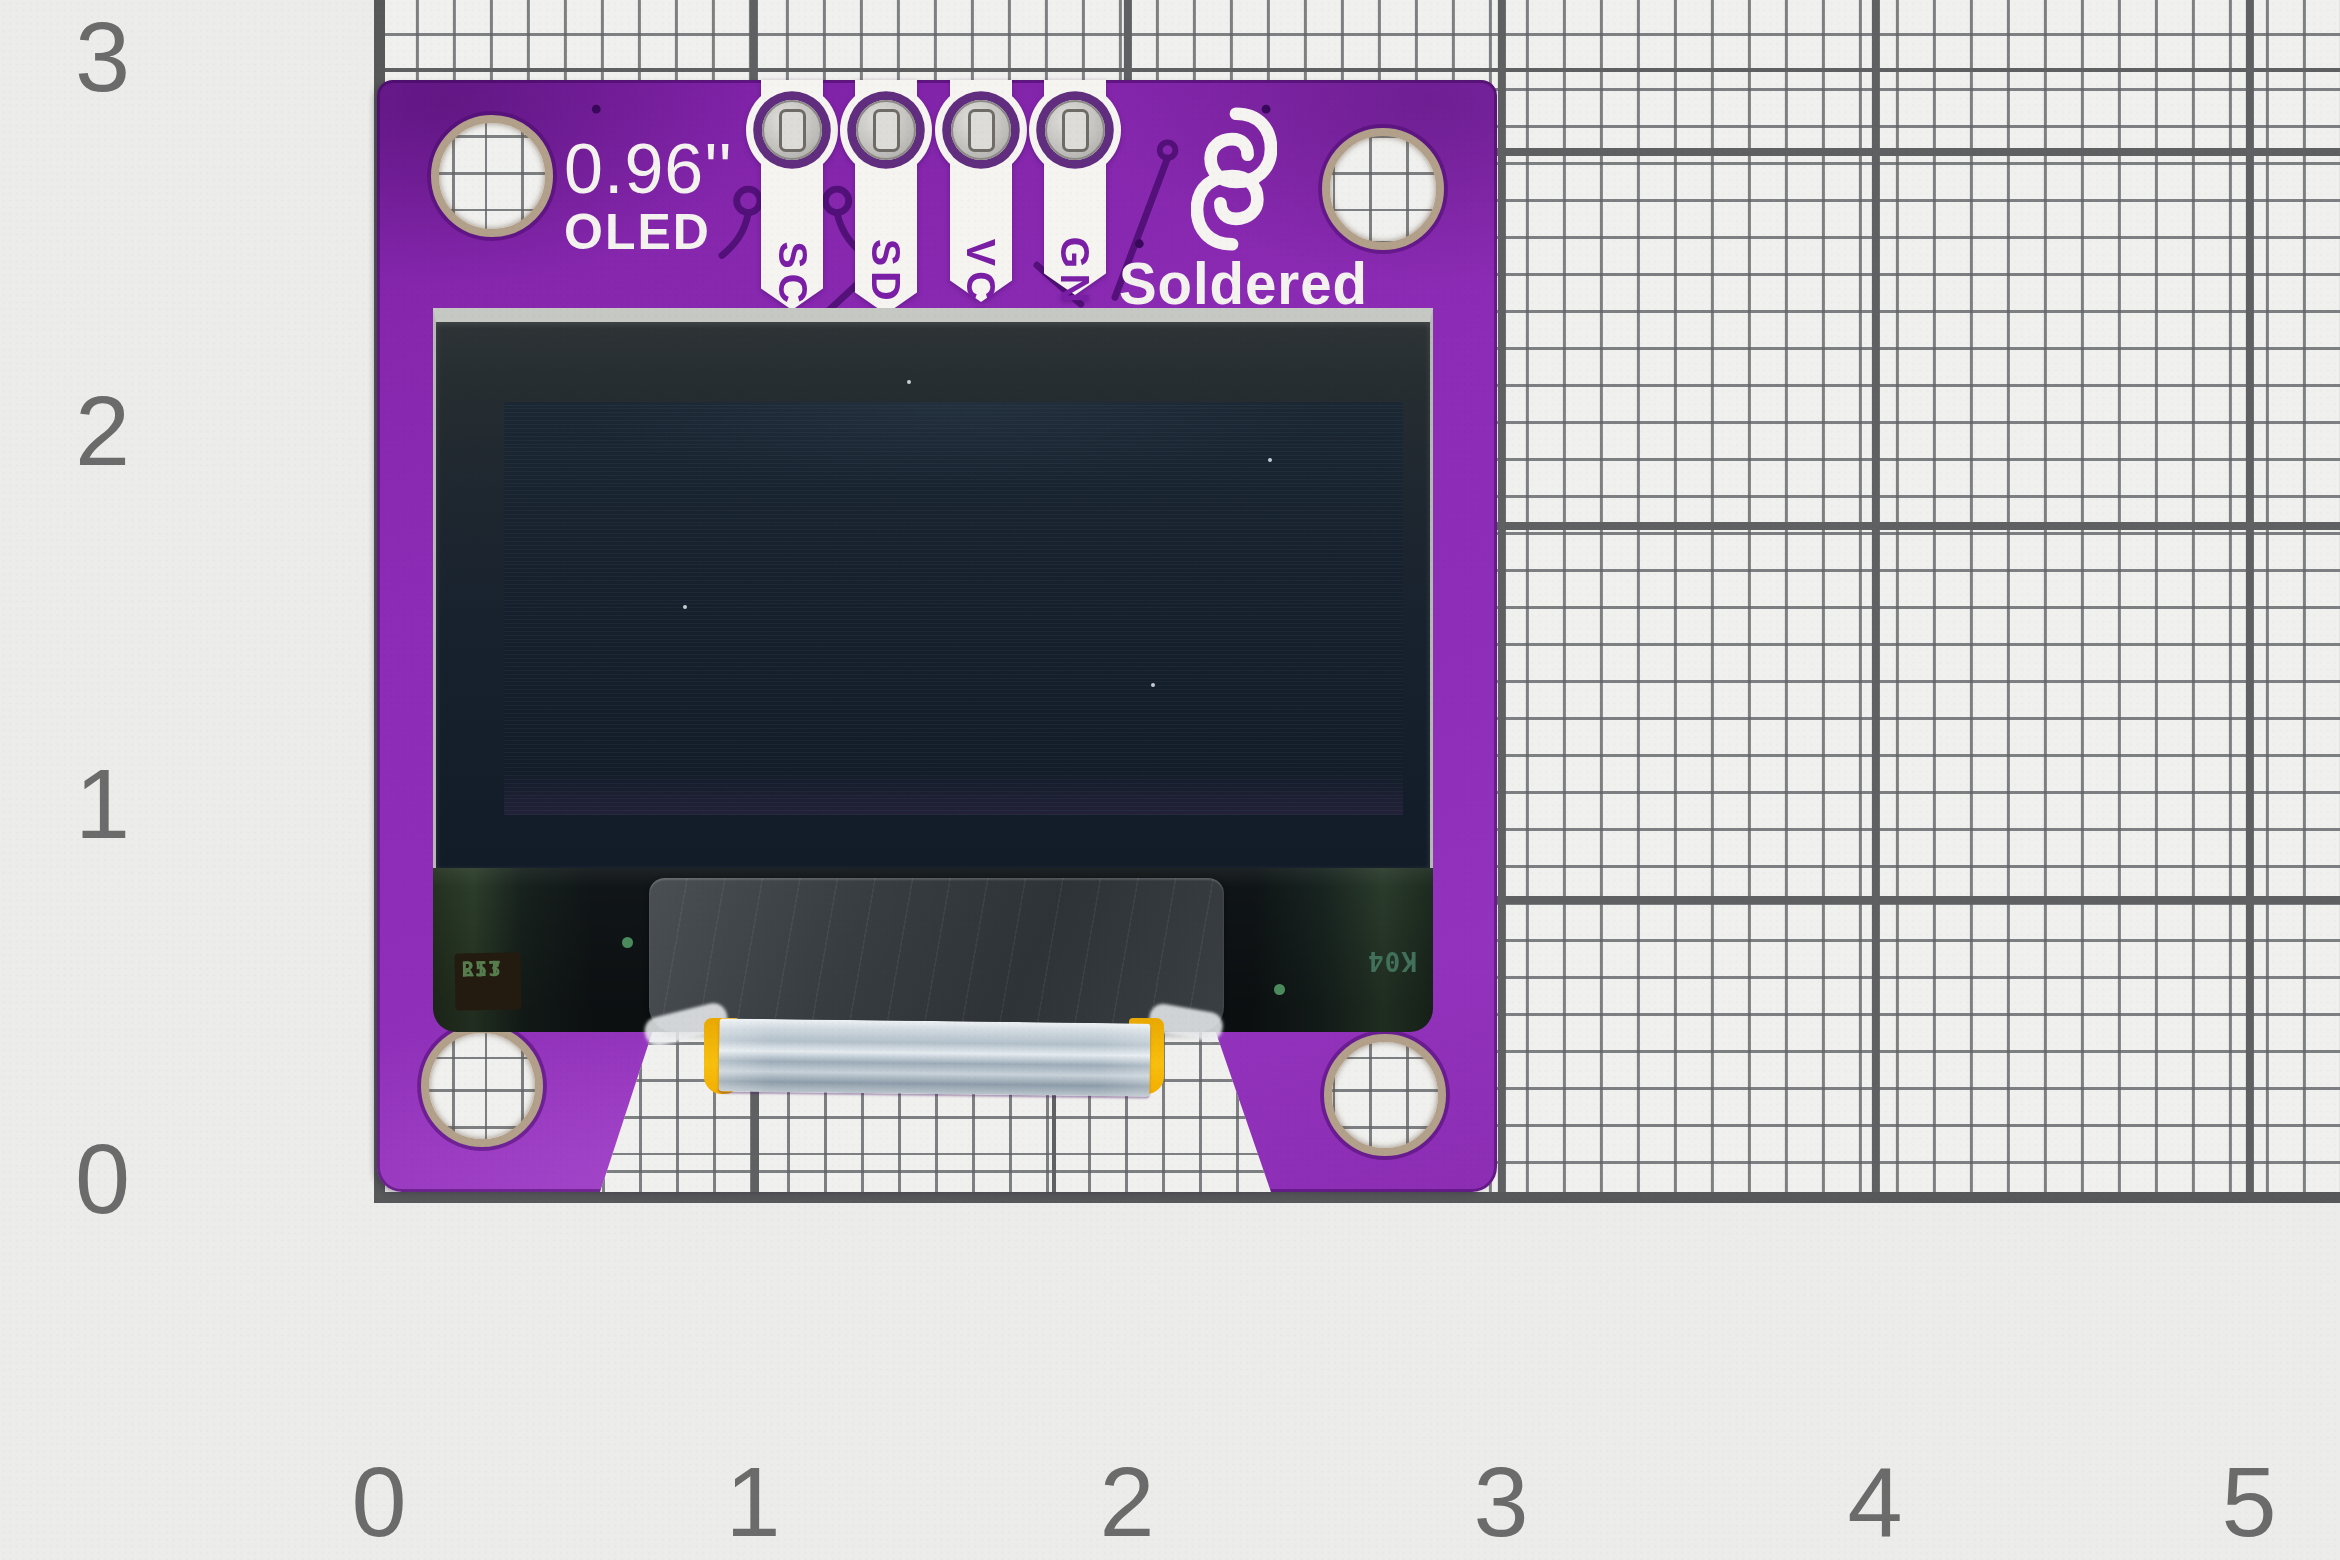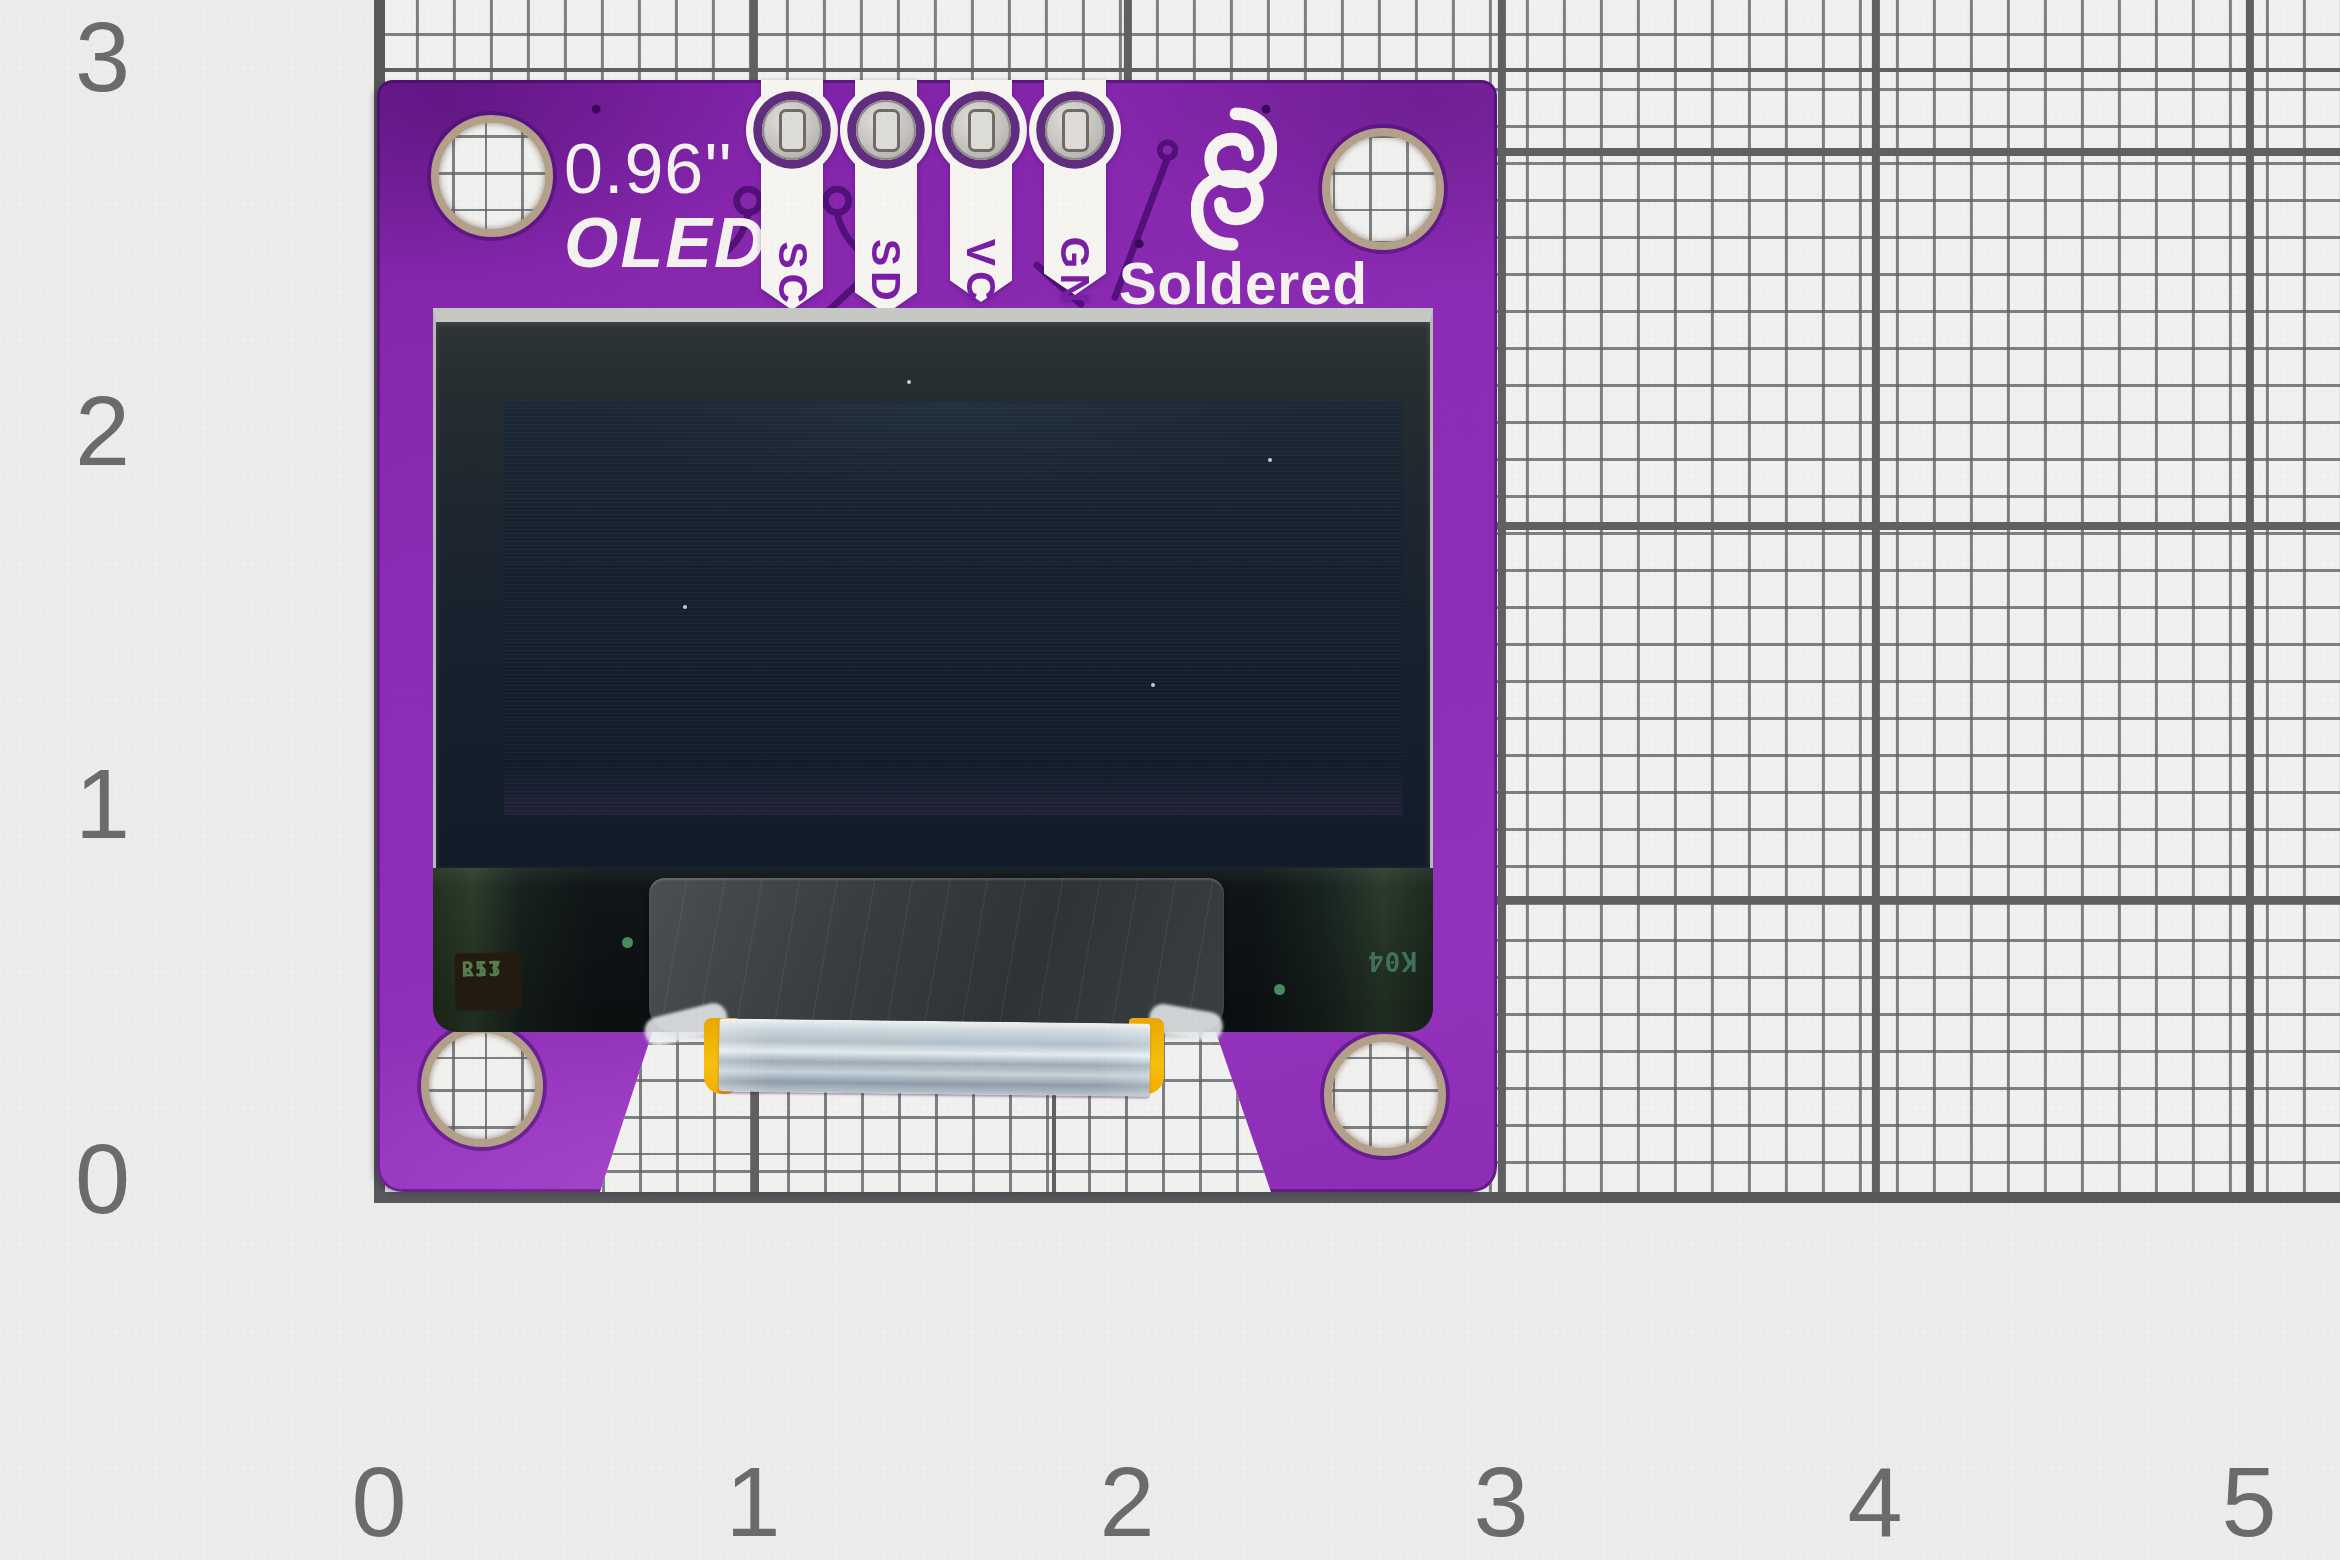--- a/index.html
+++ b/index.html
@@ -38,21 +38,21 @@
       radial-gradient(ellipse 507px 293px at 94% 2%, rgba(25,0,45,.22), transparent 62%),
       radial-gradient(ellipse 741px 273px at 28% 100%, rgba(236,152,255,.20), transparent 70%),
       linear-gradient(165deg,#7c1fa4 0%,#8627ae 18%,#8d2cb6 40%,#8e2eb8 60%,#9333bd 82%,#8c2db4 100%);
     box-shadow:inset 0 0 0 2.9px rgba(52,4,78,.45), -4.9px 2.9px 7.8px -2.9px rgba(40,30,50,.45);
     z-index:1;}
   .trace-svg{left:0;top:0;width:2341px;height:1560px;z-index:2;pointer-events:none;}
 
   
   .silk{color:#f4f2ee;z-index:3;}
   .size-label{left:564px;top:129px;font-size:70px;font-weight:normal;letter-spacing:1px;}
-  .type-label{left:564px;top:203px;font-size:70px;font-weight:bold;letter-spacing:2px;font-style:italic;}
+  .type-label{left:564px;top:203px;font-size:50px;font-weight:bold;letter-spacing:2px;}
   .brand-label{left:1119px;top:249px;font-size:60px;font-weight:bold;
                transform:scaleX(.94);transform-origin:left;letter-spacing:1px;}
 
   
   .brand-logo{left:1191px;top:105px;width:86px;height:148px;z-index:3;}
 
   
   .pin{top:80px;width:62px;z-index:3;filter:drop-shadow(0 2px 2.9px rgba(50,5,80,.35));}
   .pin .pill{left:0;top:0;width:62px;height:100%;background:#f5f4f0;
     clip-path:polygon(0 0,100% 0,100% calc(100% - 21.5px),50% 100%,0 calc(100% - 21.5px));}

